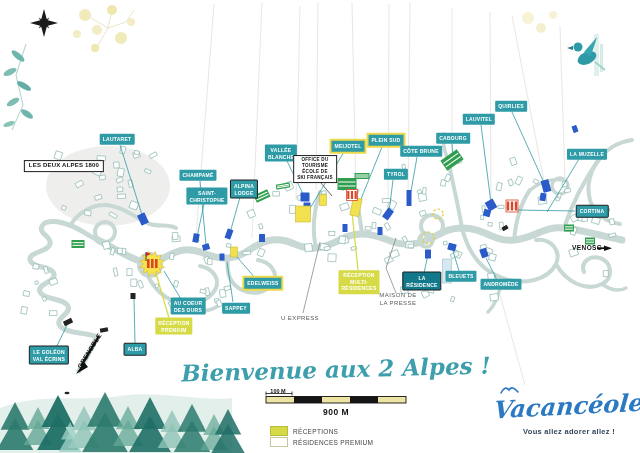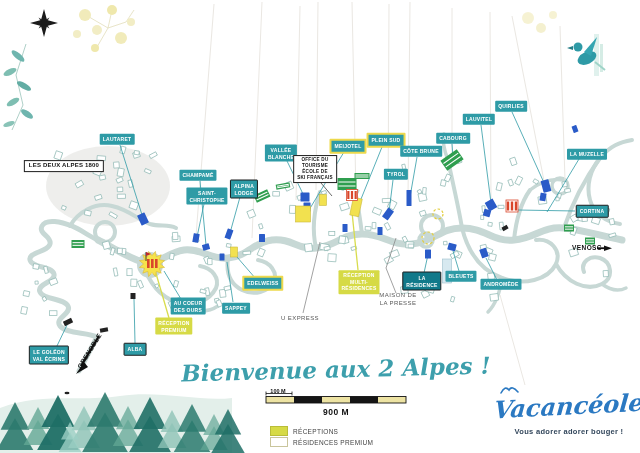--- a/index.html
+++ b/index.html
@@ -567,15 +567,15 @@
       <div class="leg-sw premium"></div>
       <div class="leg-txt">RÉSIDENCES PREMIUM</div>
     </div>
   </div>
 
   <div id="logo">
     <svg id="logo-bird" width="20" height="12" viewBox="0 0 20 12">
       <path d="M1,9 Q5,1 9,6 Q12,1 18,8" fill="none" stroke="#2B79C2" stroke-width="1.6" stroke-linecap="round"></path>
     </svg>
     <div id="logo-name">Vacancéole</div>
-    <div id="logo-tag">Vous adorer adorer bouger !</div>
+    <div id="logo-tag">Vous allez adorer allez !</div>
   </div>
 </div>
 
 </body></html>

